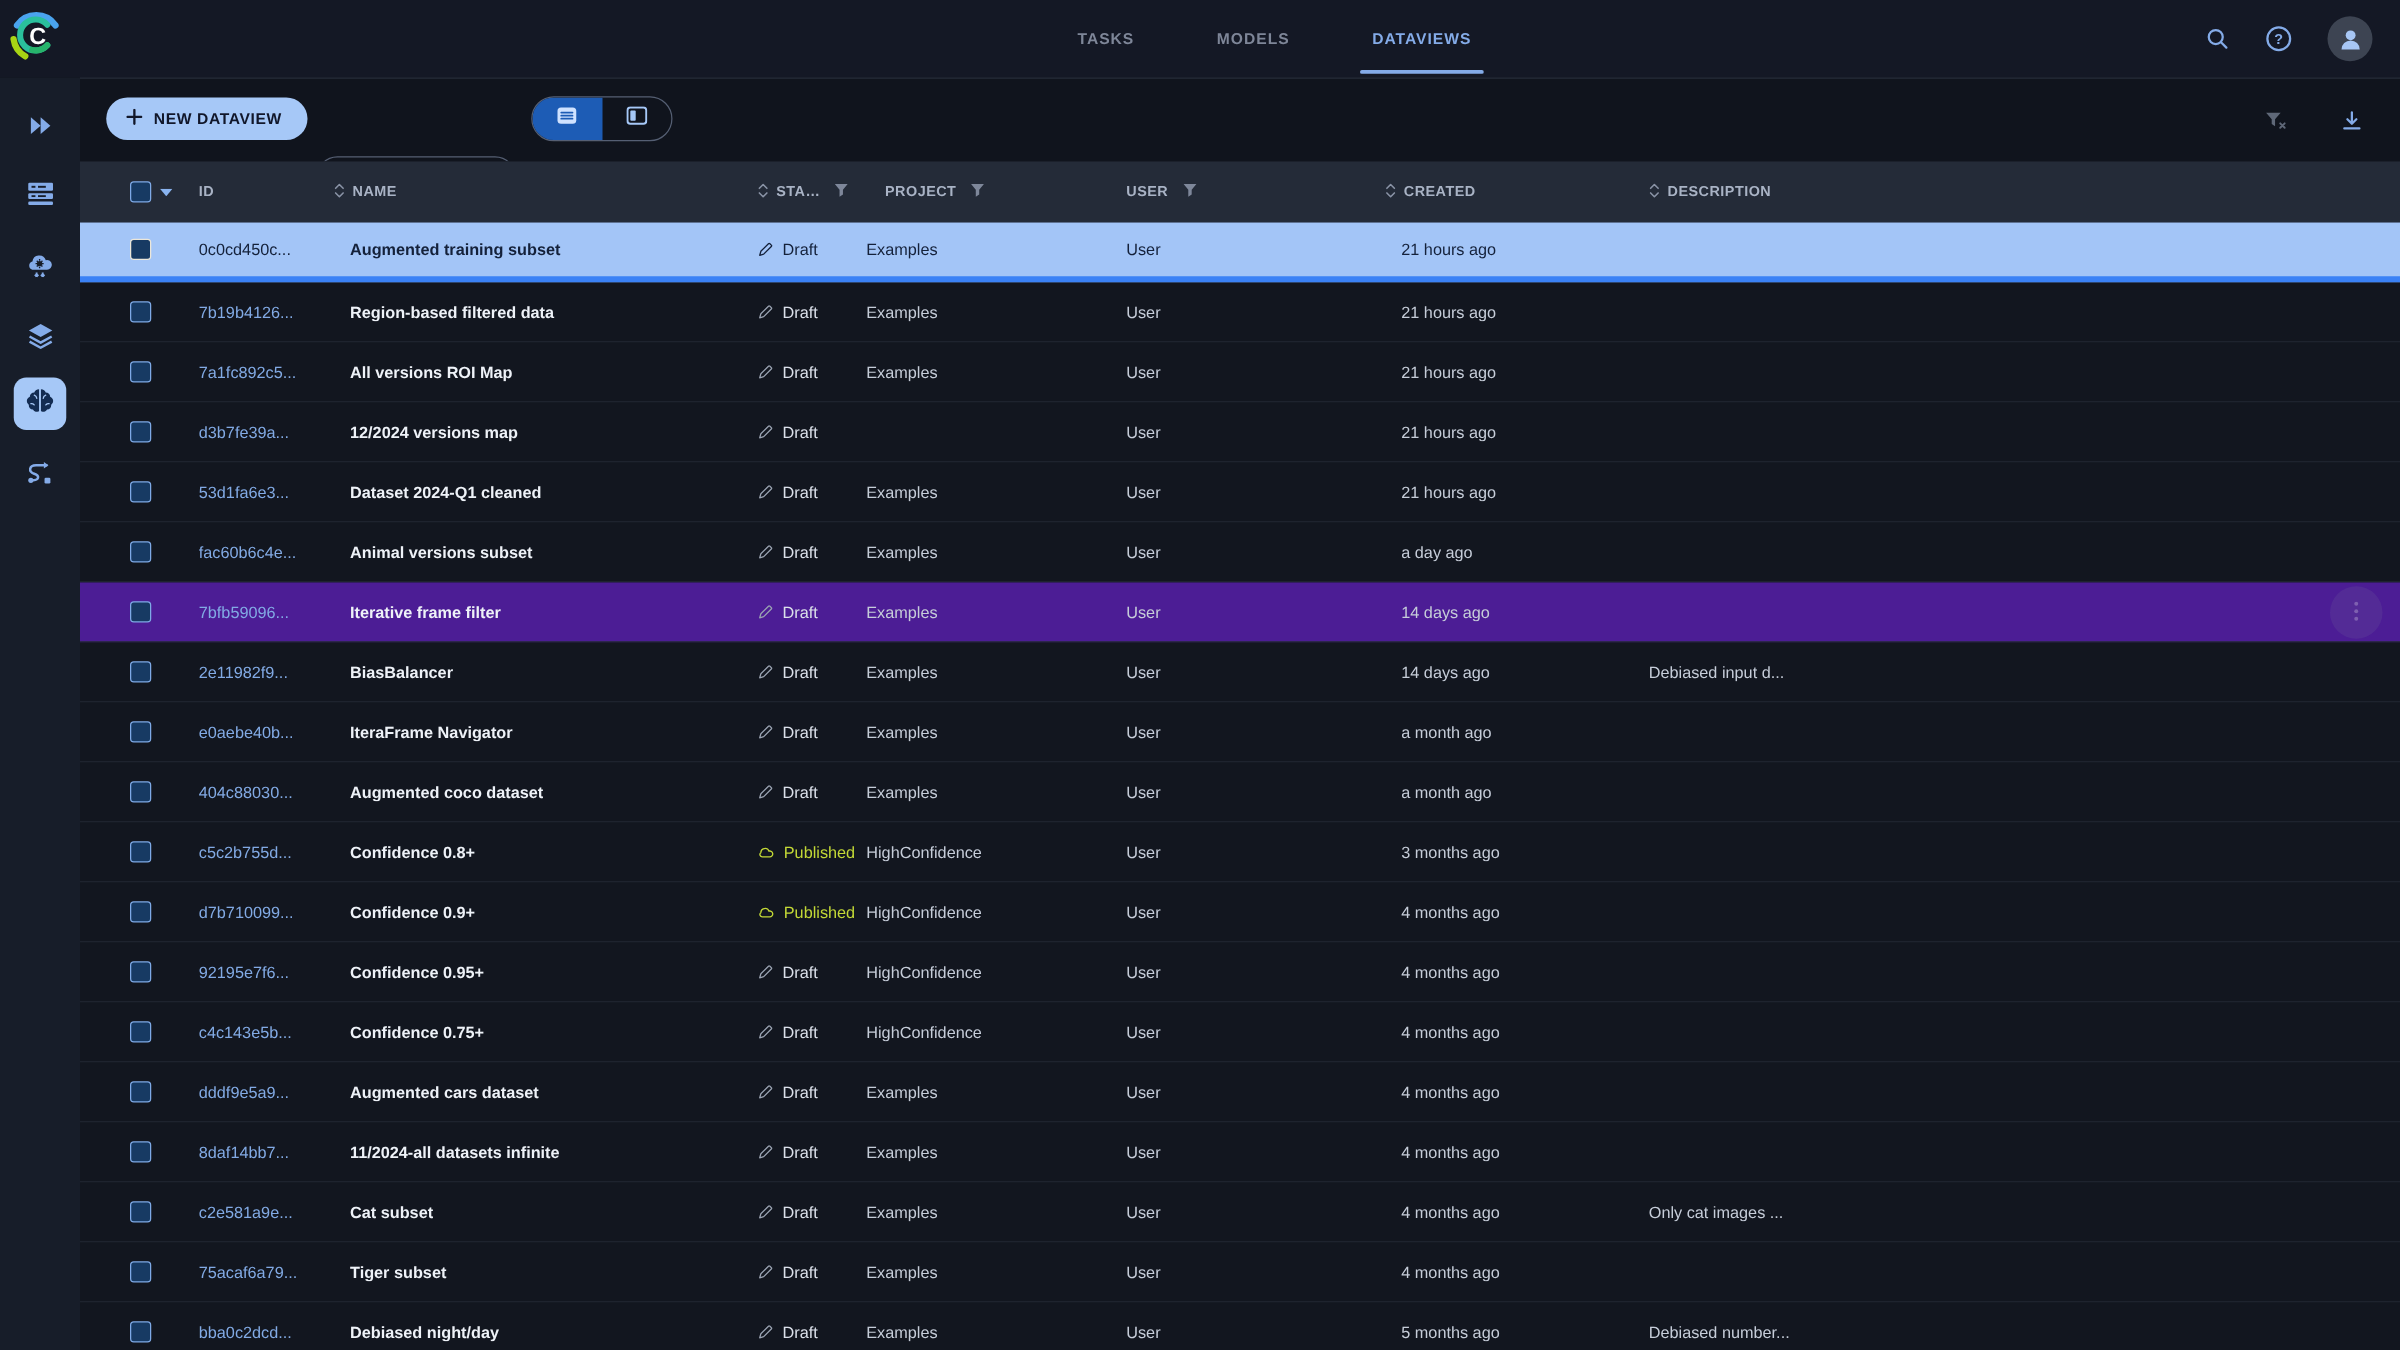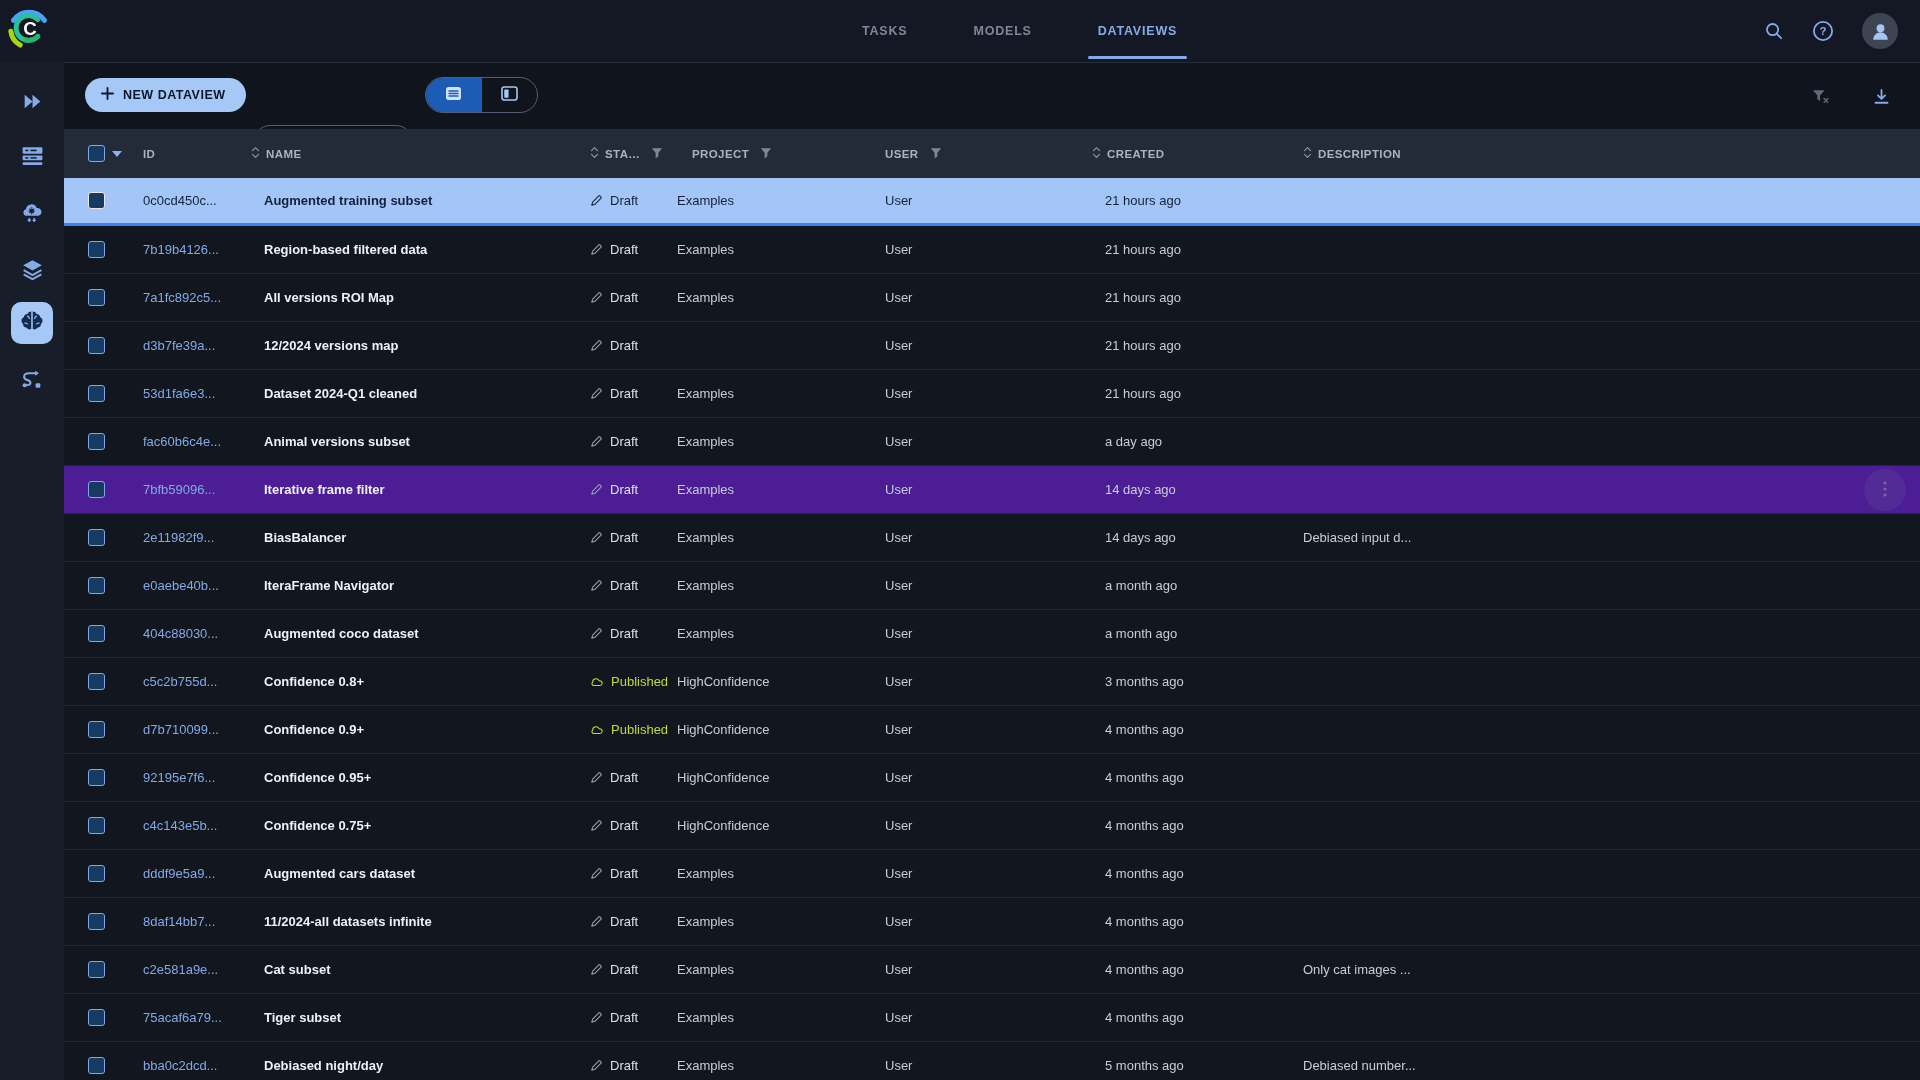--- a/index.html
+++ b/index.html
@@ -37,21 +37,21 @@
   .toggle { position:absolute; left:361px; top:14px; width:113px; height:36px; border:1px solid #555f73; border-radius:18px; display:flex; overflow:hidden; }
   .toggle-seg { flex:1; display:flex; align-items:center; justify-content:center; cursor:pointer; color:#a6c8f7; }
   .toggle-seg.active { background:#1d5cb5; color:#cfe2ff; }
   .toolbar-right { position:absolute; right:0; top:0; height:66px; display:flex; align-items:center; }
   .tb-icon { display:flex; align-items:center; justify-content:center; cursor:pointer; }
   .tb-filter { color:#5f6878; margin-right:44px; }
   .tb-download { color:#84abe8; margin-right:30px; }
 
   
   .table { position:absolute; left:64px; top:129px; right:0; bottom:0; overflow:hidden; background:#10141d; }
-  .grid { display:grid; grid-template-columns:64px 121px 326px 102px 193px 220px 198px 1fr; align-items:center; }
+  .grid { display:grid; grid-template-columns:64px 121px 326px 102px 193px 220px 198px 1fr; align-items:center;padding-left:16px; }
   .thead { height:49px; background:#242b38; color:#a9b3c5; font-size:11.5px; font-weight:bold; letter-spacing:.4px; }
   .th { display:flex; align-items:center; gap:6px; padding-left:15px; cursor:pointer; white-space:nowrap; overflow:hidden; }
   .th.no-pad { padding-left:2px;text-align:right; }
   .th .sort-ic { color:#8a93a6; flex:none; }
   .th .funnel-ic { color:#7e879a; flex:none; margin-left:5px; }
   .th-label { overflow:hidden; text-overflow:ellipsis; }
   .selcell { display:flex; align-items:center; gap:7px; padding-left:24px; }
   .caret { color:#8ab4f0; display:flex; }
   .checkbox { width:17px; height:17px; border:1.5px solid #7ea9e6; border-radius:3px; background:#173a63; flex:none; cursor:pointer; }
 
@@ -60,21 +60,21 @@
   .cell { padding-left:15px; white-space:nowrap; overflow:hidden; text-overflow:ellipsis; }
   .cell.project { padding-left:0; }
   .id-link { color:#82aae4; }
   .name { color:#eef2f8; font-weight:bold; }
   .status { display:flex; align-items:center; gap:7px; overflow:visible; }
   .status .st-ic { display:flex; color:#9aa3b2; flex:none; }
   .status .st-label { color:#dbe0ea; }
   .status.published .st-ic, .status.published .st-label { color:#c3d836; }
   .trow.hovered { background:#4c1d95; }
   .hover-action { position:absolute; right:14px; top:3px; width:42px; height:42px; border-radius:50%; background:rgba(130,140,160,.13); display:flex; align-items:center; justify-content:center; color:rgba(255,255,255,.25); }
-  .trow.selected { background:#a3c5f7; border-bottom:3px solid #3b82f6; }
+  .trow.selected { background:#a3c5f7; border-bottom:5px solid #3b82f6; }
   .trow.selected .id-link, .trow.selected .name, .trow.selected .cell,
   .trow.selected .status .st-ic, .trow.selected .status .st-label { color:#14213a; }
   .trow.selected .checkbox { border-color:#ece7da; background:#173a63; }
 </style>
 </head>
 <body>
 
 <div class="app">
 
   <div class="topbar">

